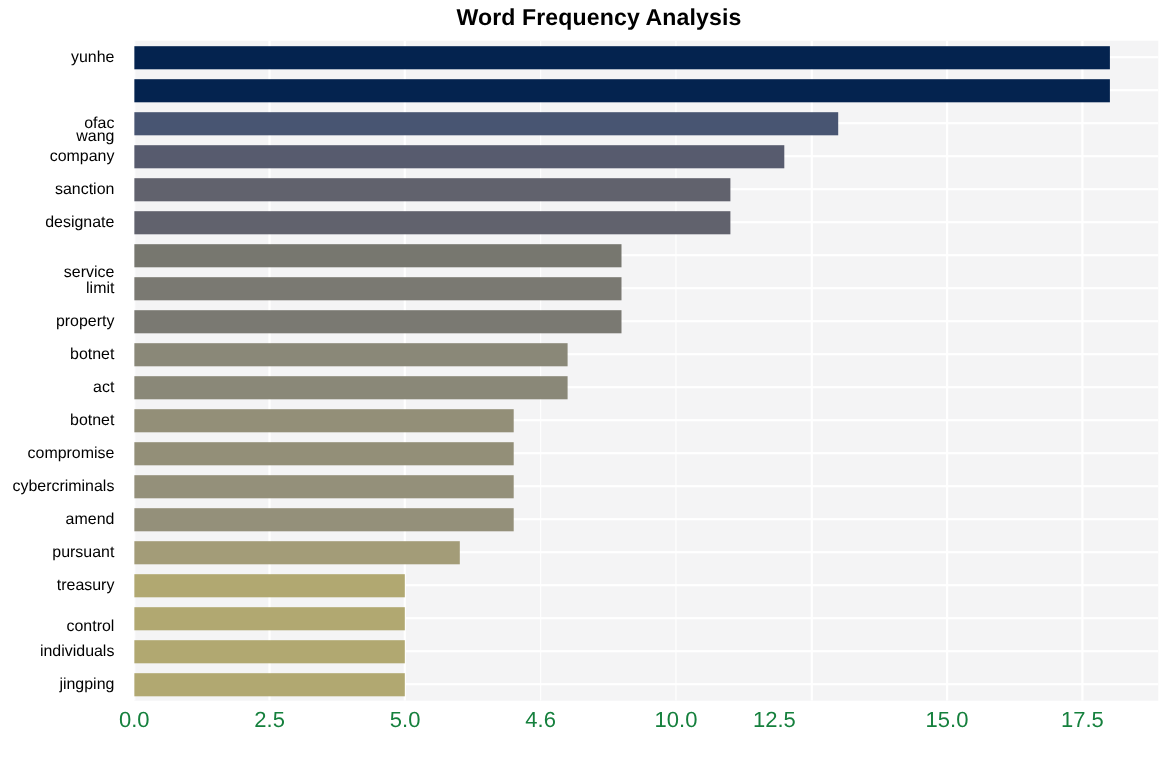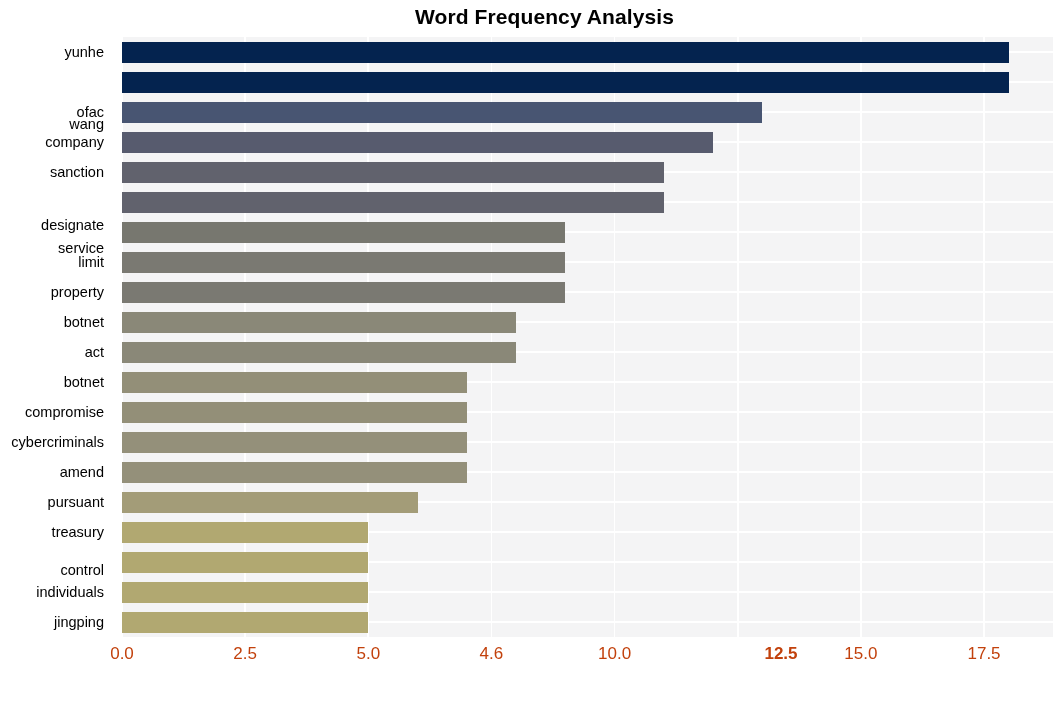--- a/index.html
+++ b/index.html
@@ -103,22 +103,22 @@
     position: absolute;
     left: 0;
     top: 645px;
     width: 1061px;
     height: 24px;
   }
   #xtick-layer .xtick {
     position: absolute;
     top: 0;
     transform: translateX(-50%);
-    font-size: 17px;
-    color: #c2410c;
+    font-size: 20px;
+    color: #15803d;
     white-space: nowrap;
     line-height: 1;
   }
 
   #xaxis-label {
     position: absolute;
     left: 0;
     top: 674px;
     width: 1061px;
     text-align: center;
@@ -189,21 +189,21 @@
         <div class="bar" title="jingping: 5" style="width: 246.296px; top: 574.5px; height: 21px; background: rgb(177, 168, 113);"></div>
       </div>
   </div>
 
   <div id="ytick-layer">
       <div class="ytick" style="top: 8px;">yunhe</div>
       <div class="ytick" style="top: 38px; margin-top: 42px;">wang</div>
       <div class="ytick" style="top: 68px;">ofac</div>
       <div class="ytick" style="top: 98px;">company</div>
       <div class="ytick" style="top: 128px;">sanction</div>
-      <div class="ytick" style="top: 158px; margin-top: 23px;">designate</div>
+      <div class="ytick" style="top: 158px;">designate</div>
       <div class="ytick" style="top: 204px;">service</div>
       <div class="ytick" style="top: 218px;">limit</div>
       <div class="ytick" style="top: 248px;">property</div>
       <div class="ytick" style="top: 278px;">botnet</div>
       <div class="ytick" style="top: 308px;">act</div>
       <div class="ytick" style="top: 338px;">botnet</div>
       <div class="ytick" style="top: 368px;">compromise</div>
       <div class="ytick" style="top: 398px;">cybercriminals</div>
       <div class="ytick" style="top: 428px;">amend</div>
       <div class="ytick" style="top: 458px;">pursuant</div>
@@ -212,19 +212,19 @@
       <div class="ytick" style="top: 548px;">individuals</div>
       <div class="ytick" style="top: 578px;">jingping</div>
     </div>
 
   <div id="xtick-layer">
       <div class="xtick" style="left: 122px;">0.0</div>
       <div class="xtick" style="left: 245.148px;">2.5</div>
       <div class="xtick" style="left: 368.296px;">5.0</div>
       <div class="xtick" style="left: 491.444px;">4.6</div>
       <div class="xtick" style="left: 614.593px;">10.0</div>
-      <div class="xtick" style="left: 781px; font-weight: bold;">12.5</div>
+      <div class="xtick" style="left: 704px;">12.5</div>
       <div class="xtick" style="left: 860.889px;">15.0</div>
       <div class="xtick" style="left: 984.037px;">17.5</div>
     </div>
 
 
 </div>
 
 </body></html>

